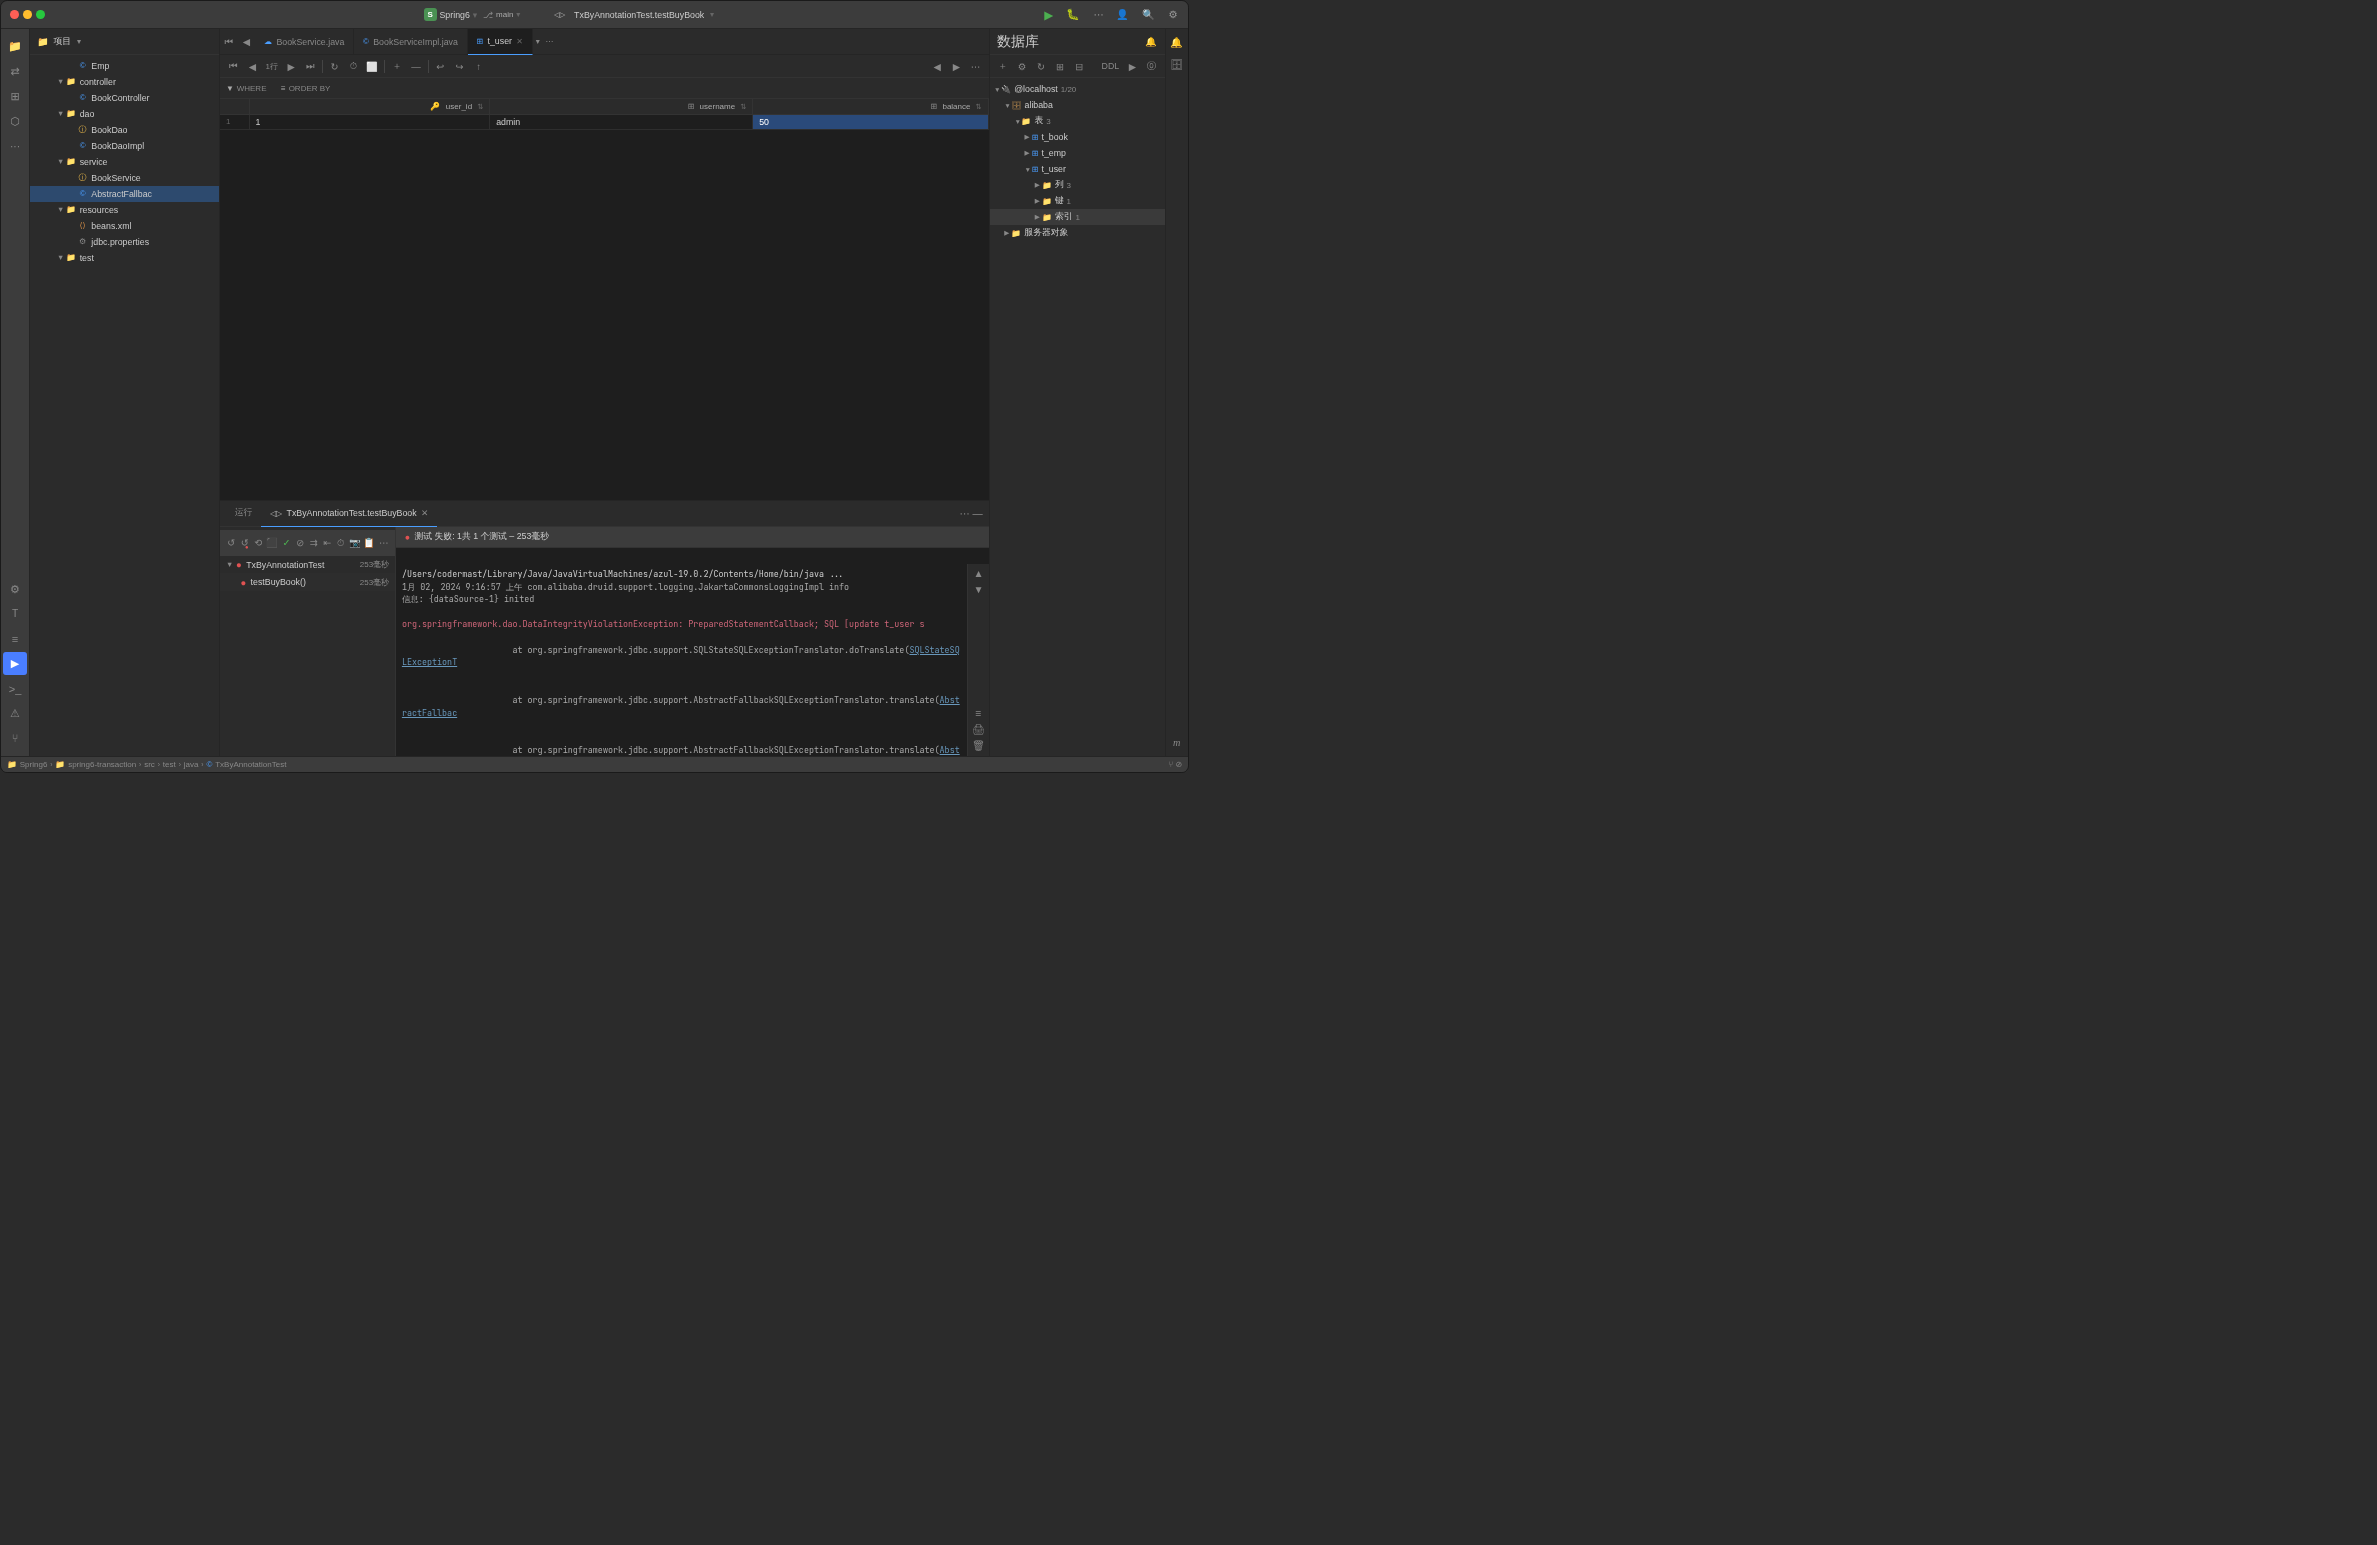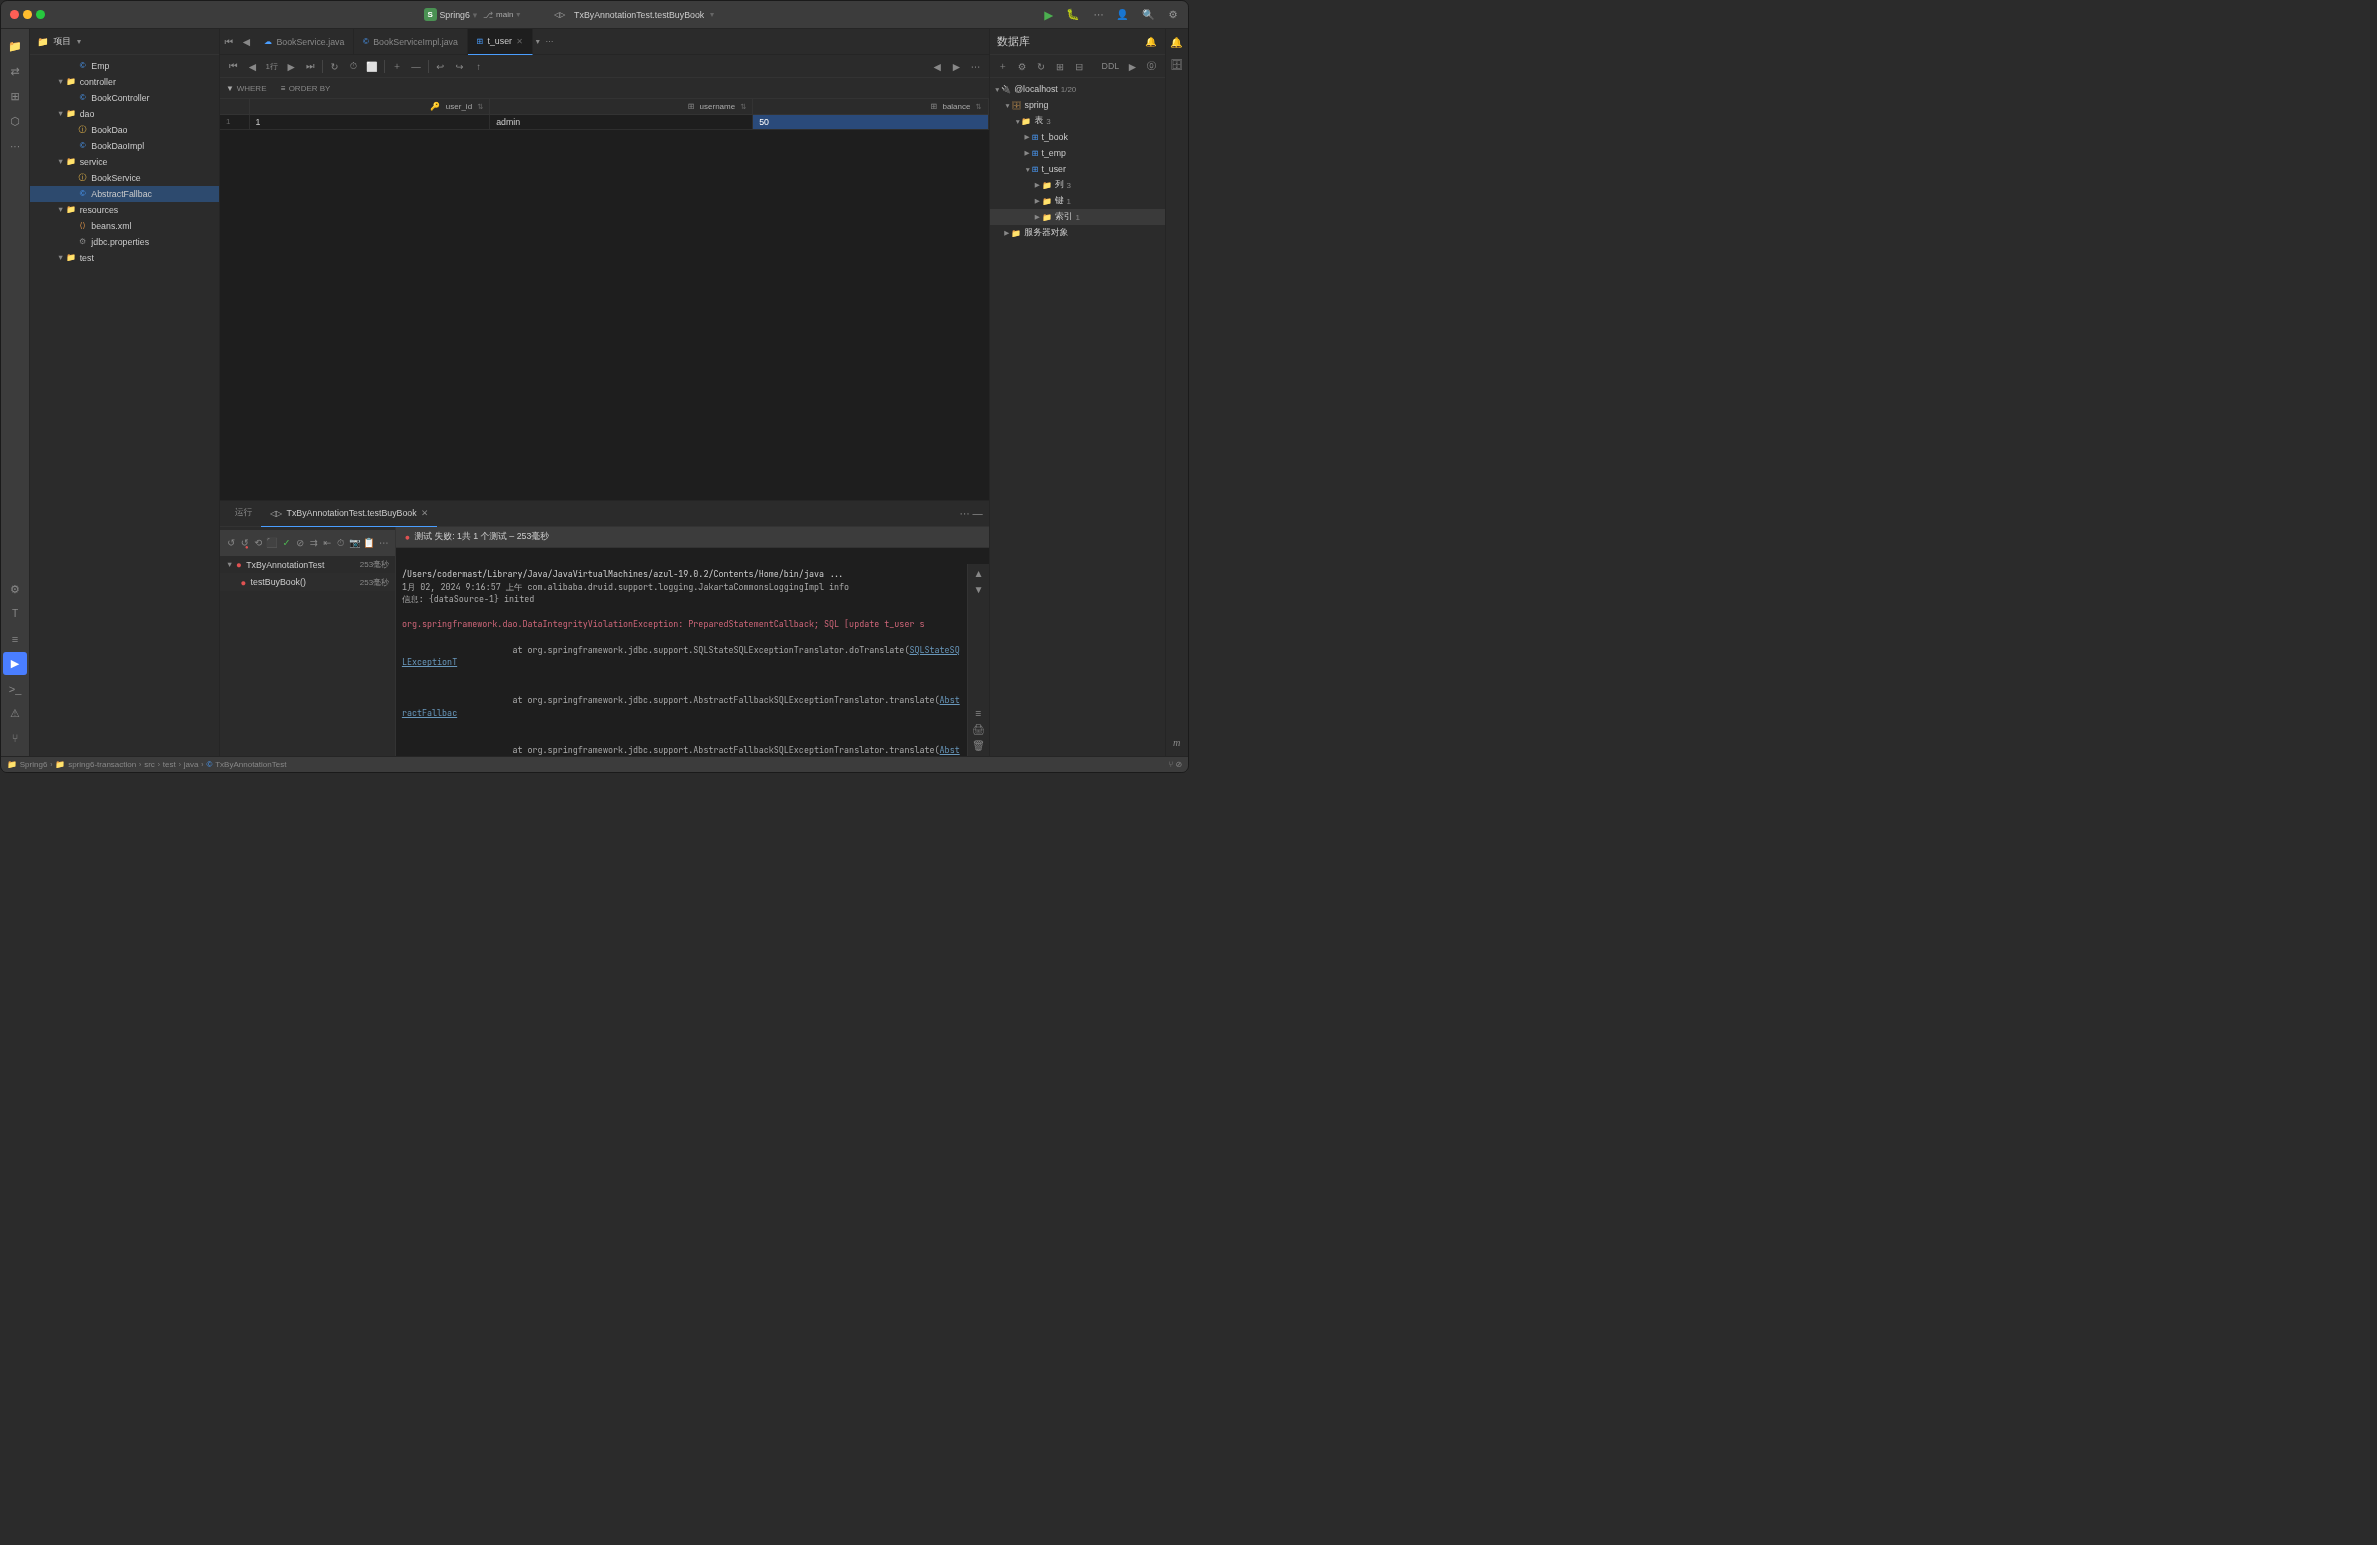--- a/index.html
+++ b/index.html
@@ -365,21 +365,21 @@
     .db-panel-header {
       height: 26px;
       display: flex;
       align-items: center;
       padding: 0 7.3px;
       border-bottom: 0.7px solid #333;
       gap: 4.4px;
     }
     .db-panel-title {
       color: #ccc;
-      font-size: 11px;
+      font-size: 14px;
       font-weight: 500;
       flex: 1;
       font-family: Liberation Serif, serif;
     }
     .db-tree {
       flex: 1;
       overflow-y: auto;
       padding: 2.9px 0;
     }
     .db-tree-item {
@@ -1003,21 +1003,21 @@
           <span class="db-arrow">▼</span>
           <span class="db-icon" style="color:#4a9eff">🔌</span>
           <span class="db-label">@localhost</span>
           <span class="db-badge">1/20</span>
         </div>
 
         <div class="db-tree-item">
           <span class="db-indent"></span>
           <span class="db-arrow">▼</span>
           <span class="db-icon" style="color:#c09050">🗄</span>
-          <span class="db-label">spring</span>
+          <span class="db-label">alibaba</span>
         </div>
 
         <div class="db-tree-item">
           <span class="db-indent"></span>
             <span class="db-indent"></span>
           <span class="db-arrow">▼</span>
           <span class="db-icon" style="color:#c09050">📁</span>
           <span class="db-label">表</span>
           <span class="db-badge">3</span>
         </div>

